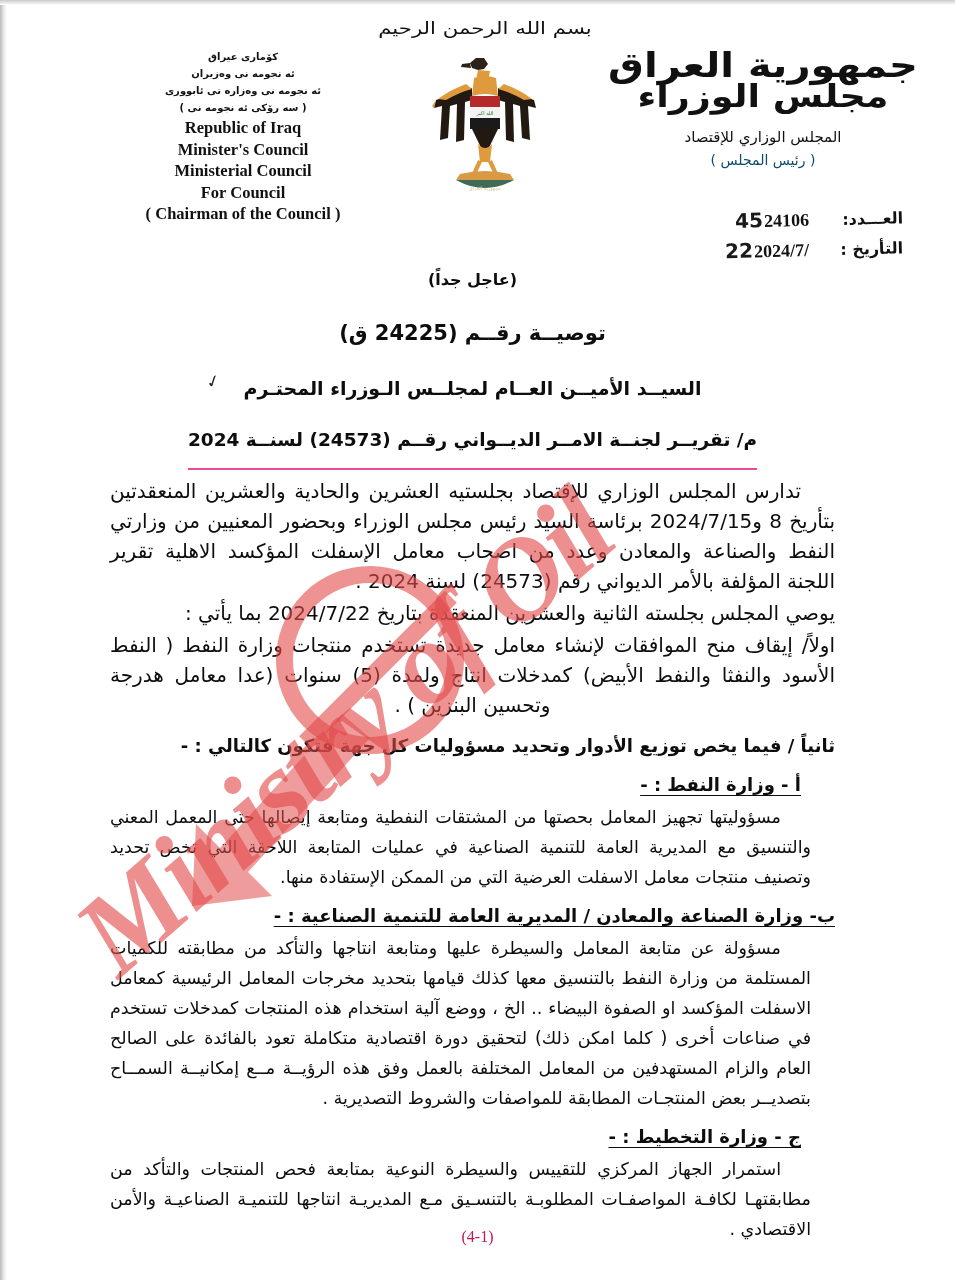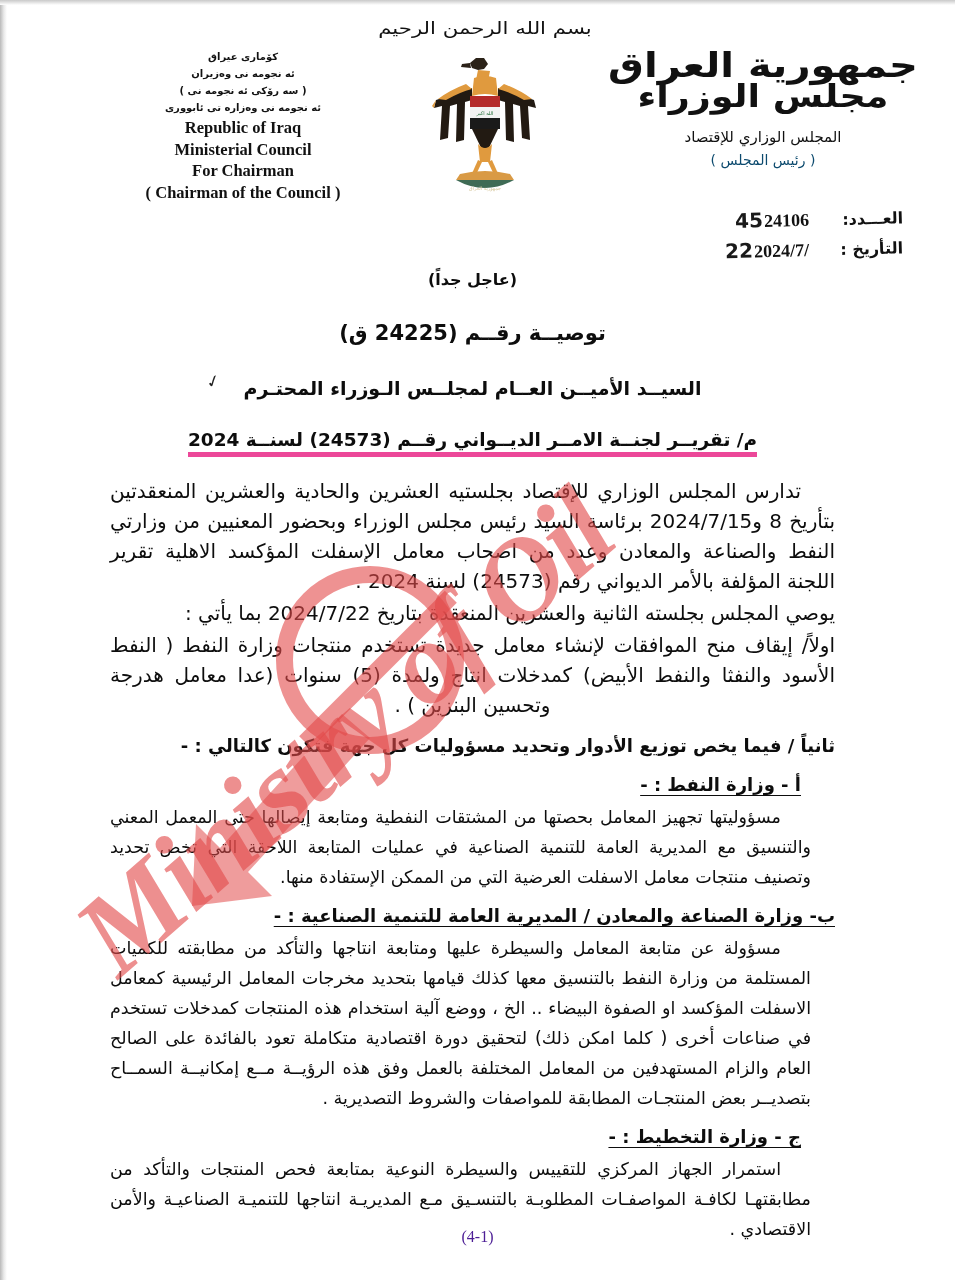--- a/index.html
+++ b/index.html
@@ -123,21 +123,21 @@
   }
   .addressee .tick{
     position:absolute;left:96px;top:-6px;font-size:17px;font-weight:normal;
     transform:rotate(-18deg);color:#222;
   }
   .subject{
     font-family:"DejaVu Sans",sans-serif;
     font-weight:bold;font-size:18.5px;text-align:center;margin-bottom:26px;
   }
   .subject span{
-    border-bottom:5px solid #ec4899;padding-bottom:2px;
+    border-bottom:2px solid #ec4899;padding-bottom:18px;
   }
 
   p.para{
     font-family:"DejaVu Sans",sans-serif;
     font-size:20px;line-height:30px;margin:0 0 2px 0;
     text-align:justify;text-align-last:right;
   }
   p.para.indent{text-indent:34px;}
   p.para.center-last{text-align:justify;text-align-last:center;}
 
@@ -157,21 +157,21 @@
   .blk{
     font-family:"DejaVu Sans",sans-serif;
     font-size:17.5px;line-height:30px;margin:0 0 4px 0;
     text-align:justify;text-align-last:right;
     padding-right:24px;
   }
   .blk.ind{text-indent:30px;}
 
   .footer-mark{
     position:absolute;left:0;top:1228px;width:955px;text-align:center;
-    font-family:"Liberation Serif",serif;font-size:16px;color:#4c1d95;direction:ltr;
+    font-family:"Liberation Serif",serif;font-size:16px;color:#be185d;direction:ltr;
   }
 
   
   .watermark{
     position:absolute;
     left:50px;top:540px;
     width:620px;height:360px;
     pointer-events:none;
     z-index:5;
   }
@@ -213,25 +213,26 @@
 <div class="page">
 
   <div class="scan-edge-left"></div>
   <div class="scan-edge-top"></div>
 
   <div class="header">
 
     <div class="hdr-left">
       <div class="ku">كۆماری عیراق</div>
       <div class="ku">ئە نجومە نی وەزیران</div>
+      <div class="ku">ئە نجومە نی وەزارە تی ئابووری</div>
       <div class="ku">( سە رۆکی ئە نجومە نی )</div>
-      <div class="ku">ئە نجومە نی وەزارە تی ئابووری</div>
       <div class="en">Republic of Iraq</div>
+      <div class="en">Minister's Council</div>
       <div class="en">Ministerial Council</div>
-      <div class="en">For Chairman</div>
+      <div class="en">For Council</div>
       <div class="en">( Chairman of the Council )</div>
     </div>
 
     <div class="hdr-center">
       <div class="basmala">بسم الله الرحمن الرحيم</div>
       <svg class="emblem" width="118" height="150" viewBox="0 0 118 150">
 
         <path d="M50 14 L44 19 L46 24 L52 26 L58 25 L62 20 L58 14 Z" fill="#2b2218"></path>
         <path d="M44 19 L36 20 L35 23 L45 24 Z" fill="#2b2218"></path>
         <path d="M52 26 L50 36 L62 38 L64 27 Z" fill="#e09a3e"></path>

